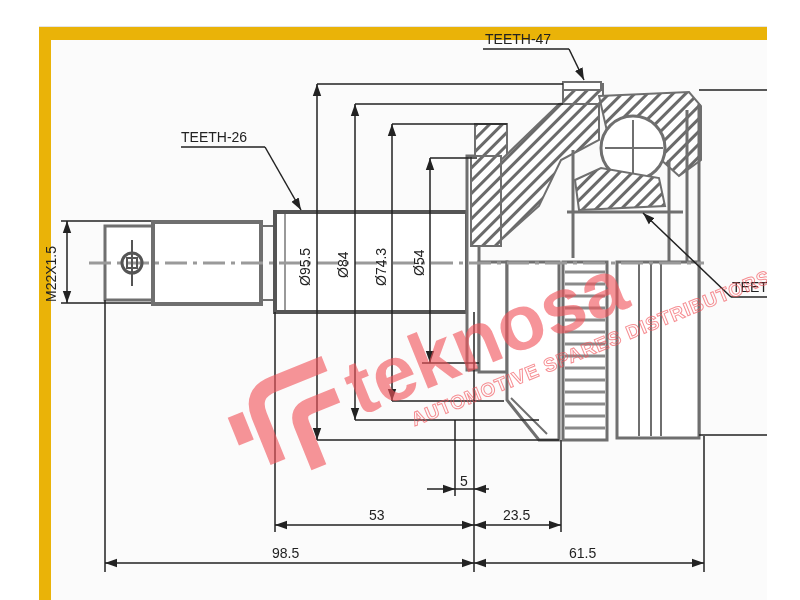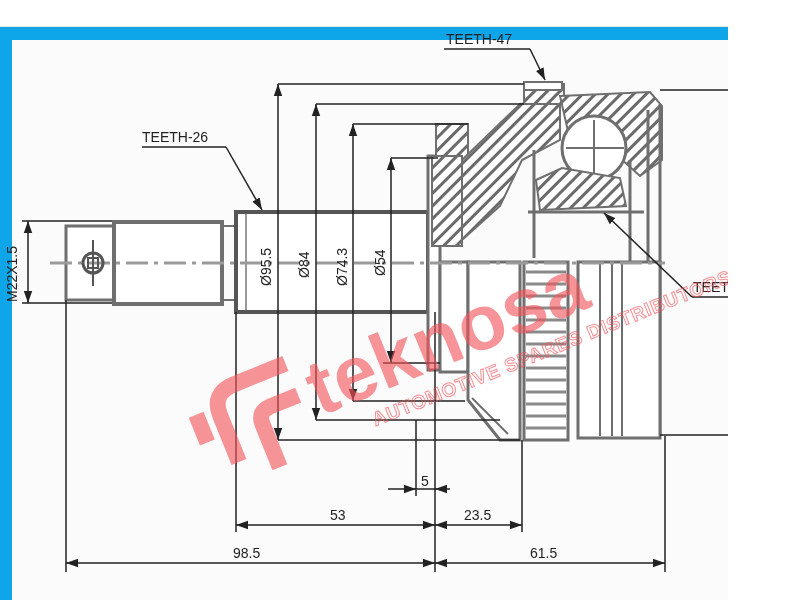--- a/index.html
+++ b/index.html
@@ -1,16 +1,16 @@
 <!DOCTYPE html>
 <html><head>
 <meta charset="utf-8">
 <style>
   html,body{margin:0;padding:0;background:#ffffff;}
-  #stage{position:relative;width:728px;height:600px;overflow:hidden;background:#0ea5e9;font-family:"Liberation Sans",sans-serif;}
+  #stage{position:relative;width:728px;height:600px;overflow:hidden;background:#eab308;font-family:"Liberation Sans",sans-serif;margin-left:39px;}
   .topbar{position:absolute;left:0;top:0;width:800px;height:26px;background:#ffffff;border-bottom:1px solid #e4e4e4;}
   .canvas-bg{position:absolute;left:12px;top:40px;width:788px;height:560px;background:#fbfbfb;}
   svg{position:absolute;left:0;top:0;}
   .lbl{font-family:"Liberation Sans",sans-serif;font-size:14px;fill:#222;}
   .dim{font-family:"Liberation Sans",sans-serif;font-size:14px;fill:#222;}
   .wm{font-family:"Liberation Sans",sans-serif;font-weight:bold;fill:#f2545b;opacity:0.62;}
 </style>
 </head>
 <body>
 

